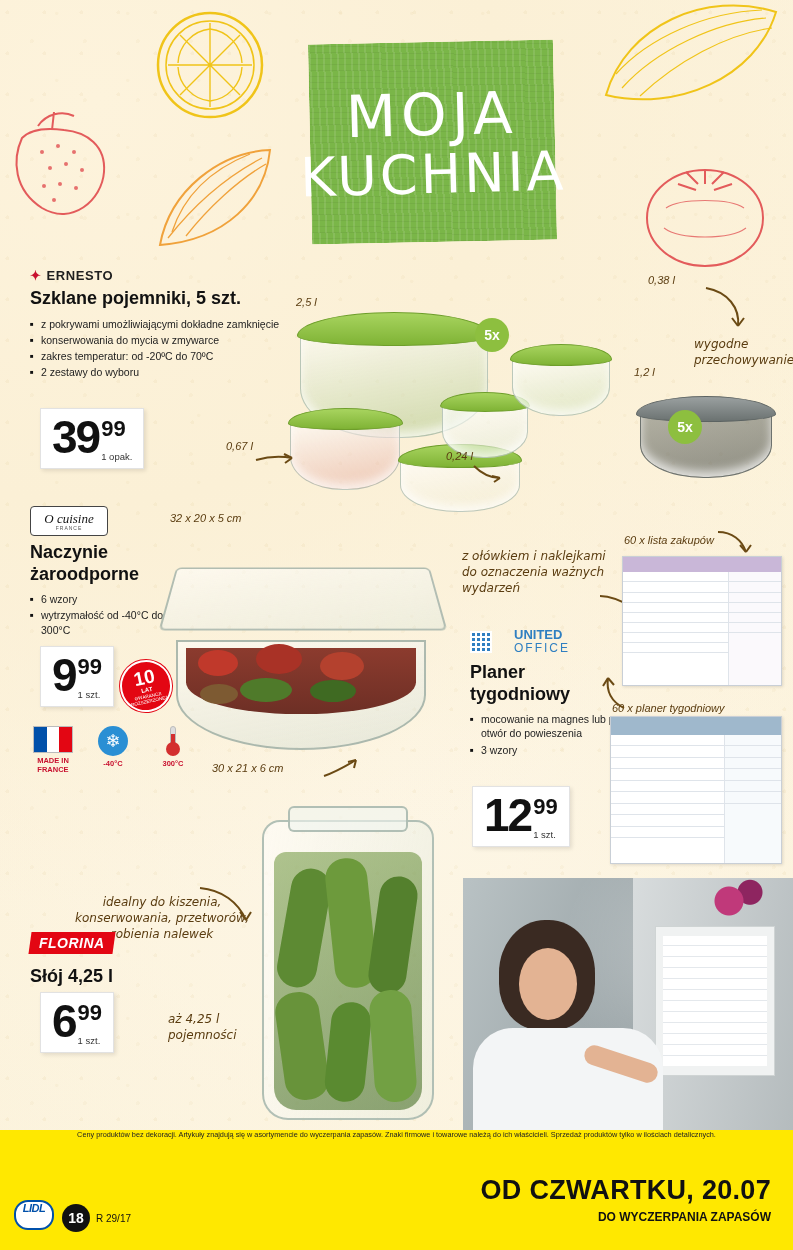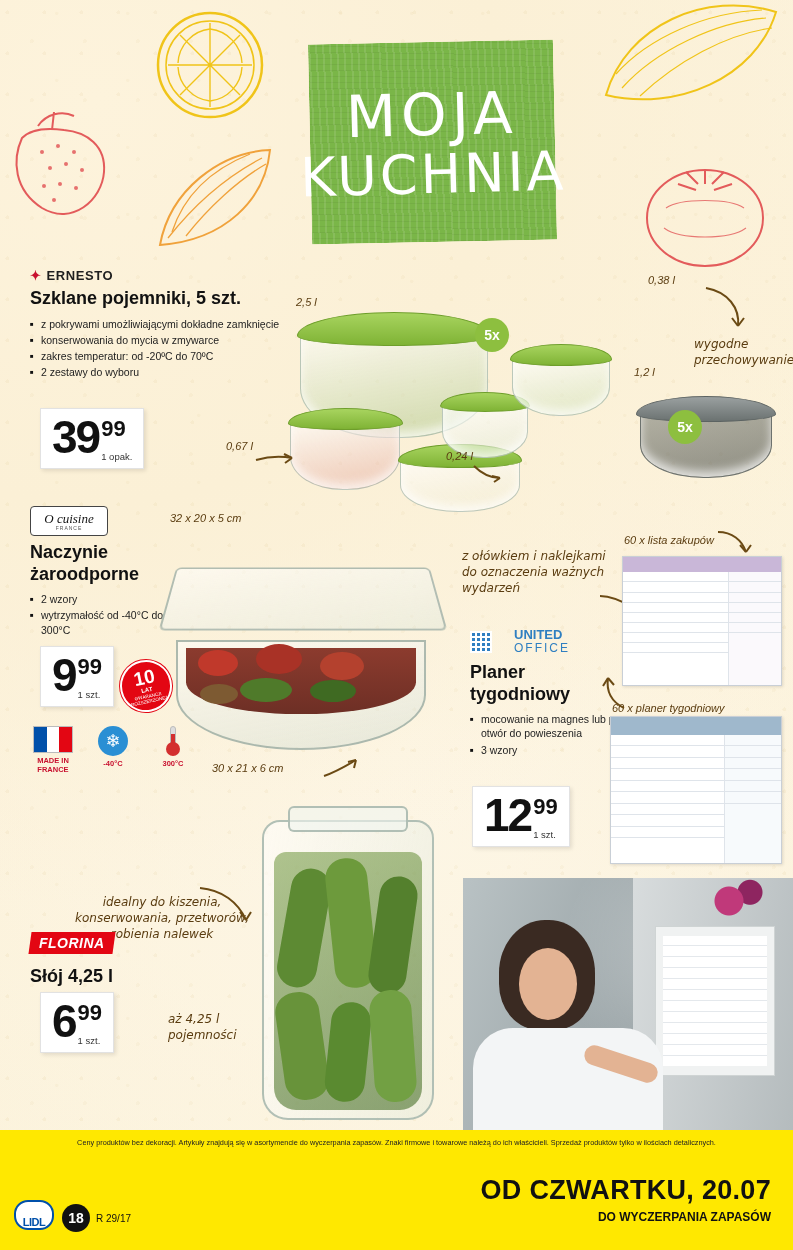--- a/index.html
+++ b/index.html
@@ -113,30 +113,30 @@
   .planner {
     position:absolute; background:#fff; border:1px solid #c9cfd6;
     box-shadow:1px 1px 3px rgba(0,0,0,.12); overflow:hidden;
   }
   .planner .ptop { height:12%; background:#c9b7d8; }
   .planner .prow { height:9%; border-bottom:1px solid #dfe4ea; }
 
   
   .footer-note {
     position:absolute; left:0; right:0; bottom:96px; height:24px;
-    background:#ffe800; display:flex; align-items:center; justify-content:center;margin-top:41px;
+    background:#ffe800; display:flex; align-items:flex-start; justify-content:center;margin-top:41px;
   }
   .footer-note span { font-size:7.3px; color:#222; }
   .footer {
     position:absolute; left:0; right:0; bottom:0; height:96px; background:#ffe800;
   }
   .lidl-logo {
     position:absolute; left:14px; bottom:20px; width:40px; height:30px;
     background:#fff; border:2px solid #0050aa; border-radius:14px;
-    display:flex; align-items:flex-end; justify-content:center;
+    display:flex; align-items:flex-start; justify-content:center;font-style:italic;
   }
   .lidl-logo span { color:#0050aa; font-size:11px; font-weight:bold; letter-spacing:-.5px;}
   .pagenum {
     position:absolute; left:62px; bottom:18px; width:28px; height:28px; border-radius:50%;
     background:#111; color:#fff; font-size:14px; font-weight:bold;
     display:flex; align-items:center; justify-content:center;
   }
   .pagecode { position:absolute; left:96px; bottom:26px; font-size:10px; color:#111; }
   .foot-main { position:absolute; right:22px; bottom:44px; font-size:27px; font-weight:bold; color:#111; letter-spacing:.3px;}
   .foot-sub { position:absolute; right:22px; bottom:26px; font-size:12px; font-weight:bold; color:#111; }
@@ -325,21 +325,21 @@
 
   <div class="ocuisine">
     <span class="a">O cuisine</span>
     <span class="b">FRANCE</span>
   </div>
 
   <div style="position:absolute;left:30px;top:542px;width:150px;">
     <div class="prod-title">Naczynie</div>
     <div class="prod-title">żaroodporne</div>
     <ul class="bullets">
-      <li>2 wzory</li>
+      <li>6 wzory</li>
       <li>wytrzymałość od -40°C do 300°C</li>
     </ul>
   </div>
 
   <div class="price-box" style="left:40px;top:646px;">
     <span class="price-main">9</span>
     <span class="price-right">
       <span class="price-cents">99</span>
       <span class="price-unit">1 szt.</span>
     </span>

